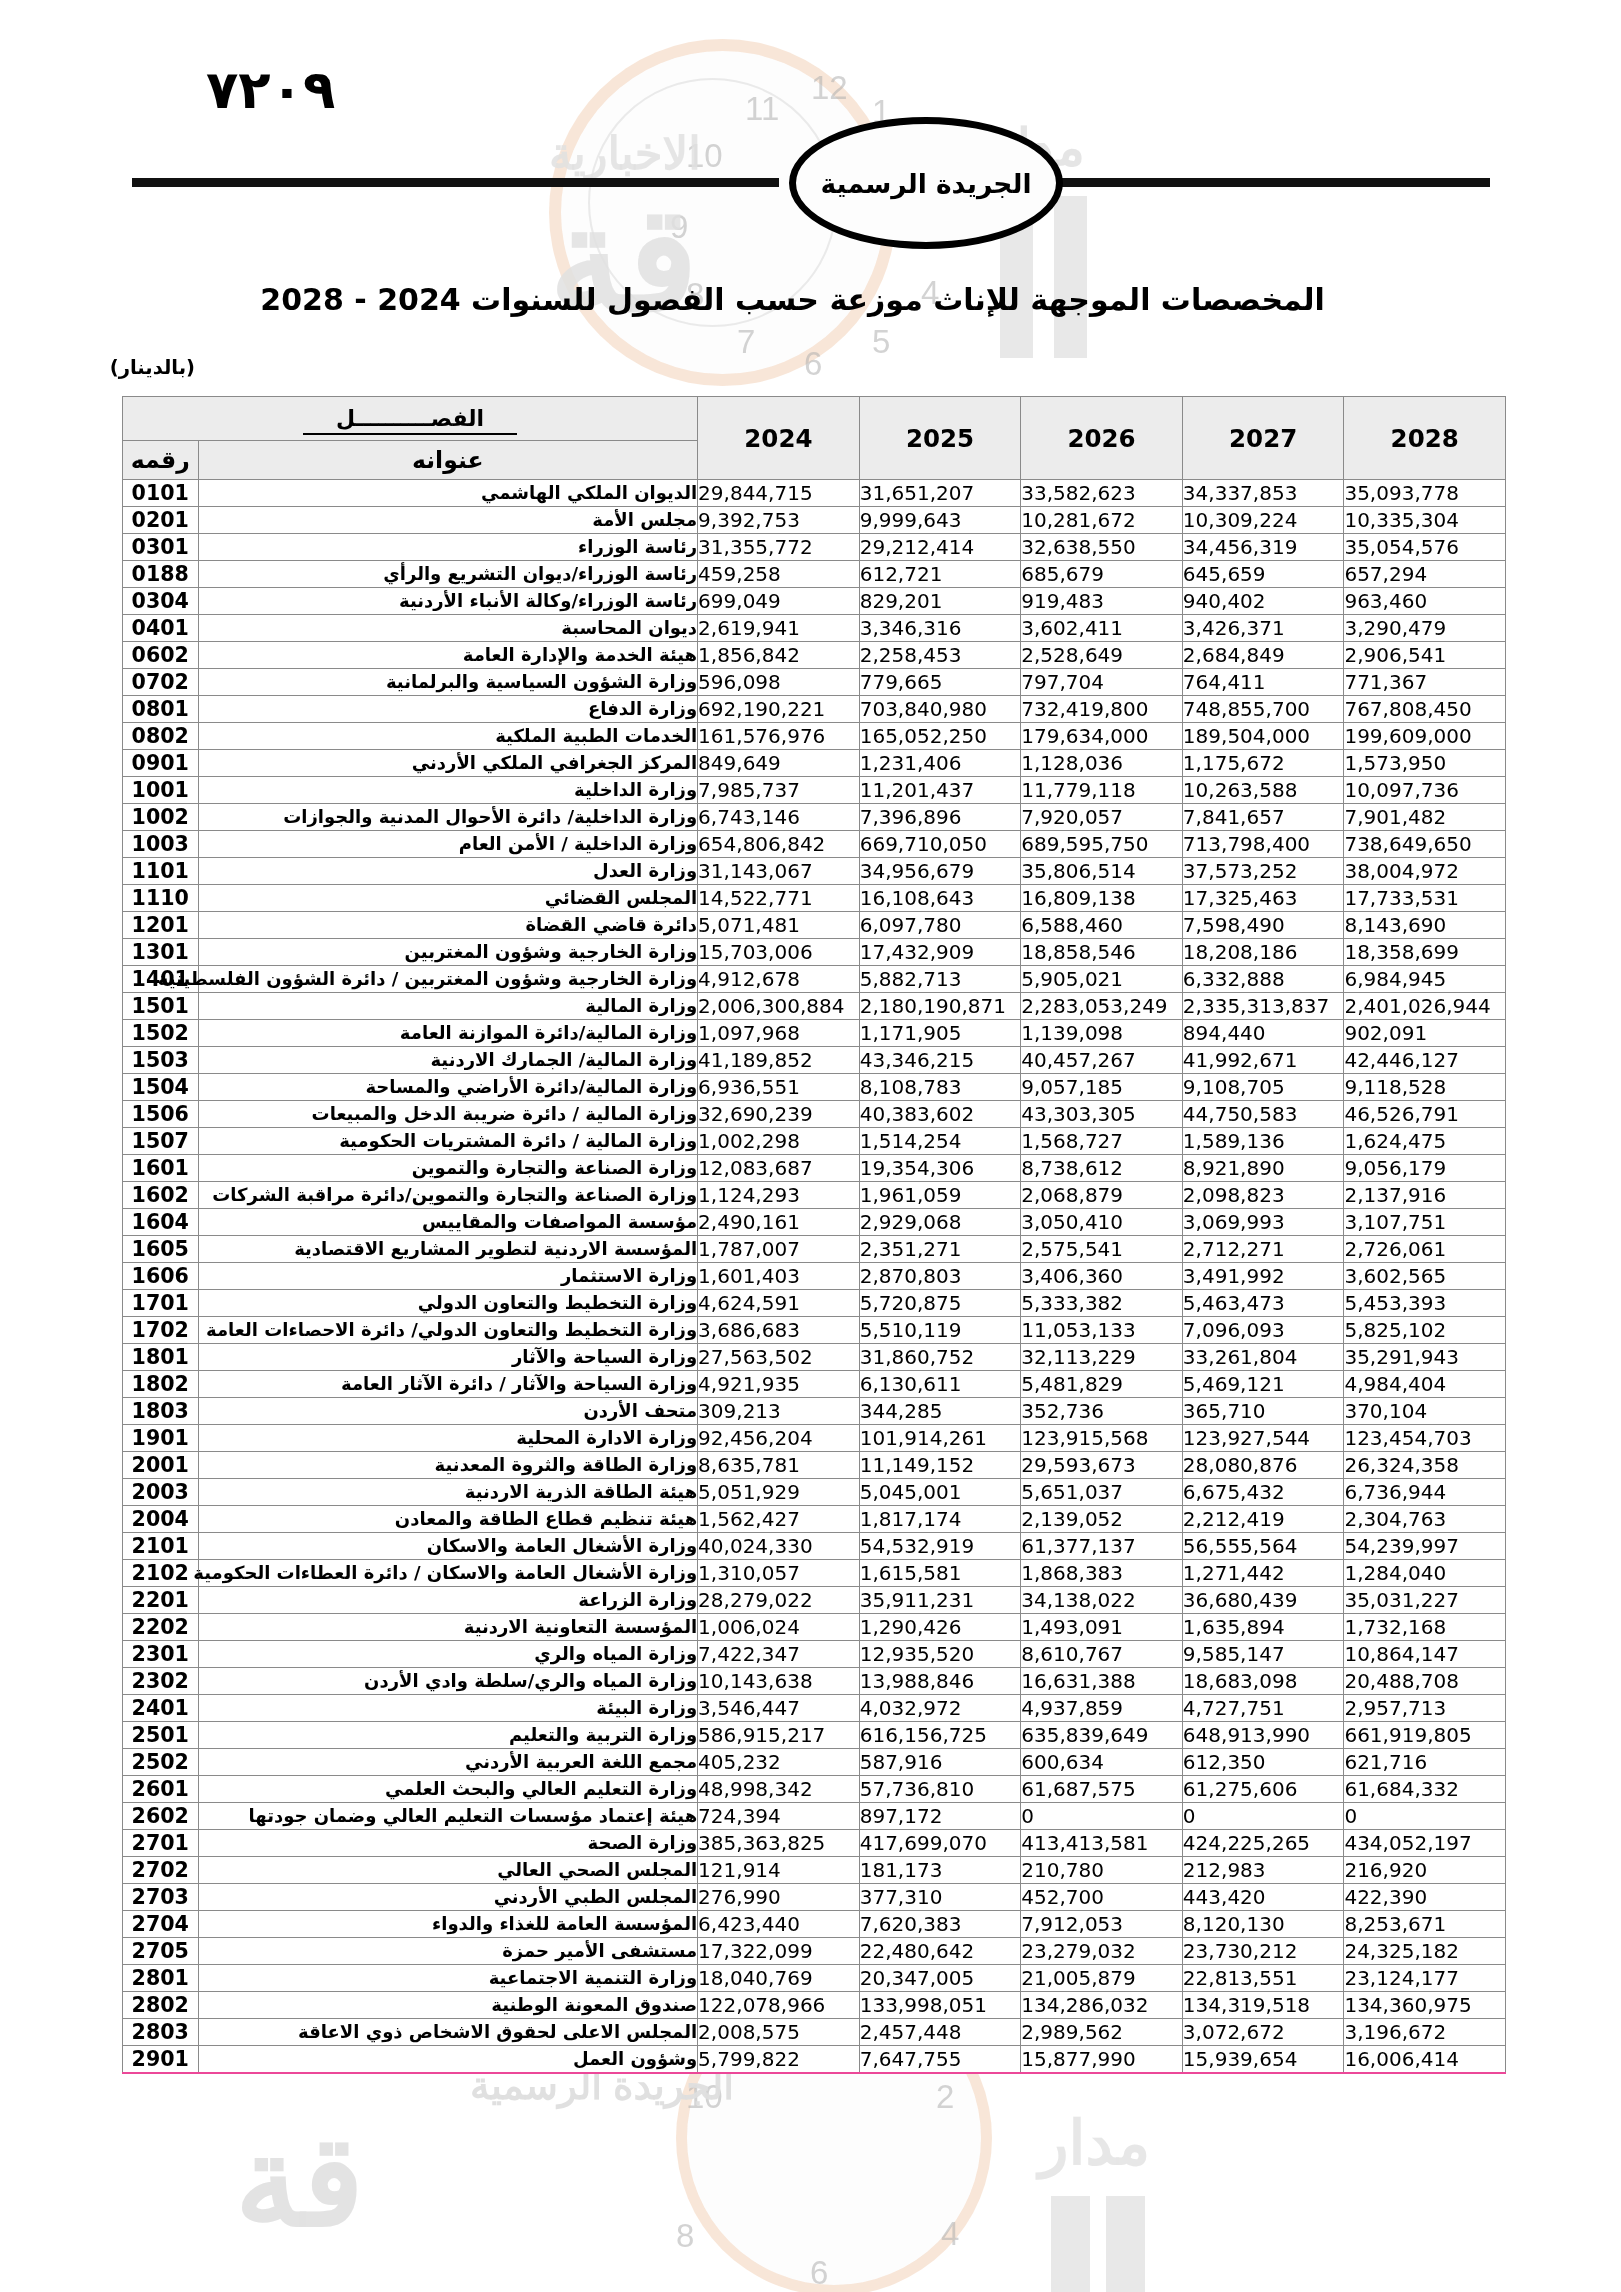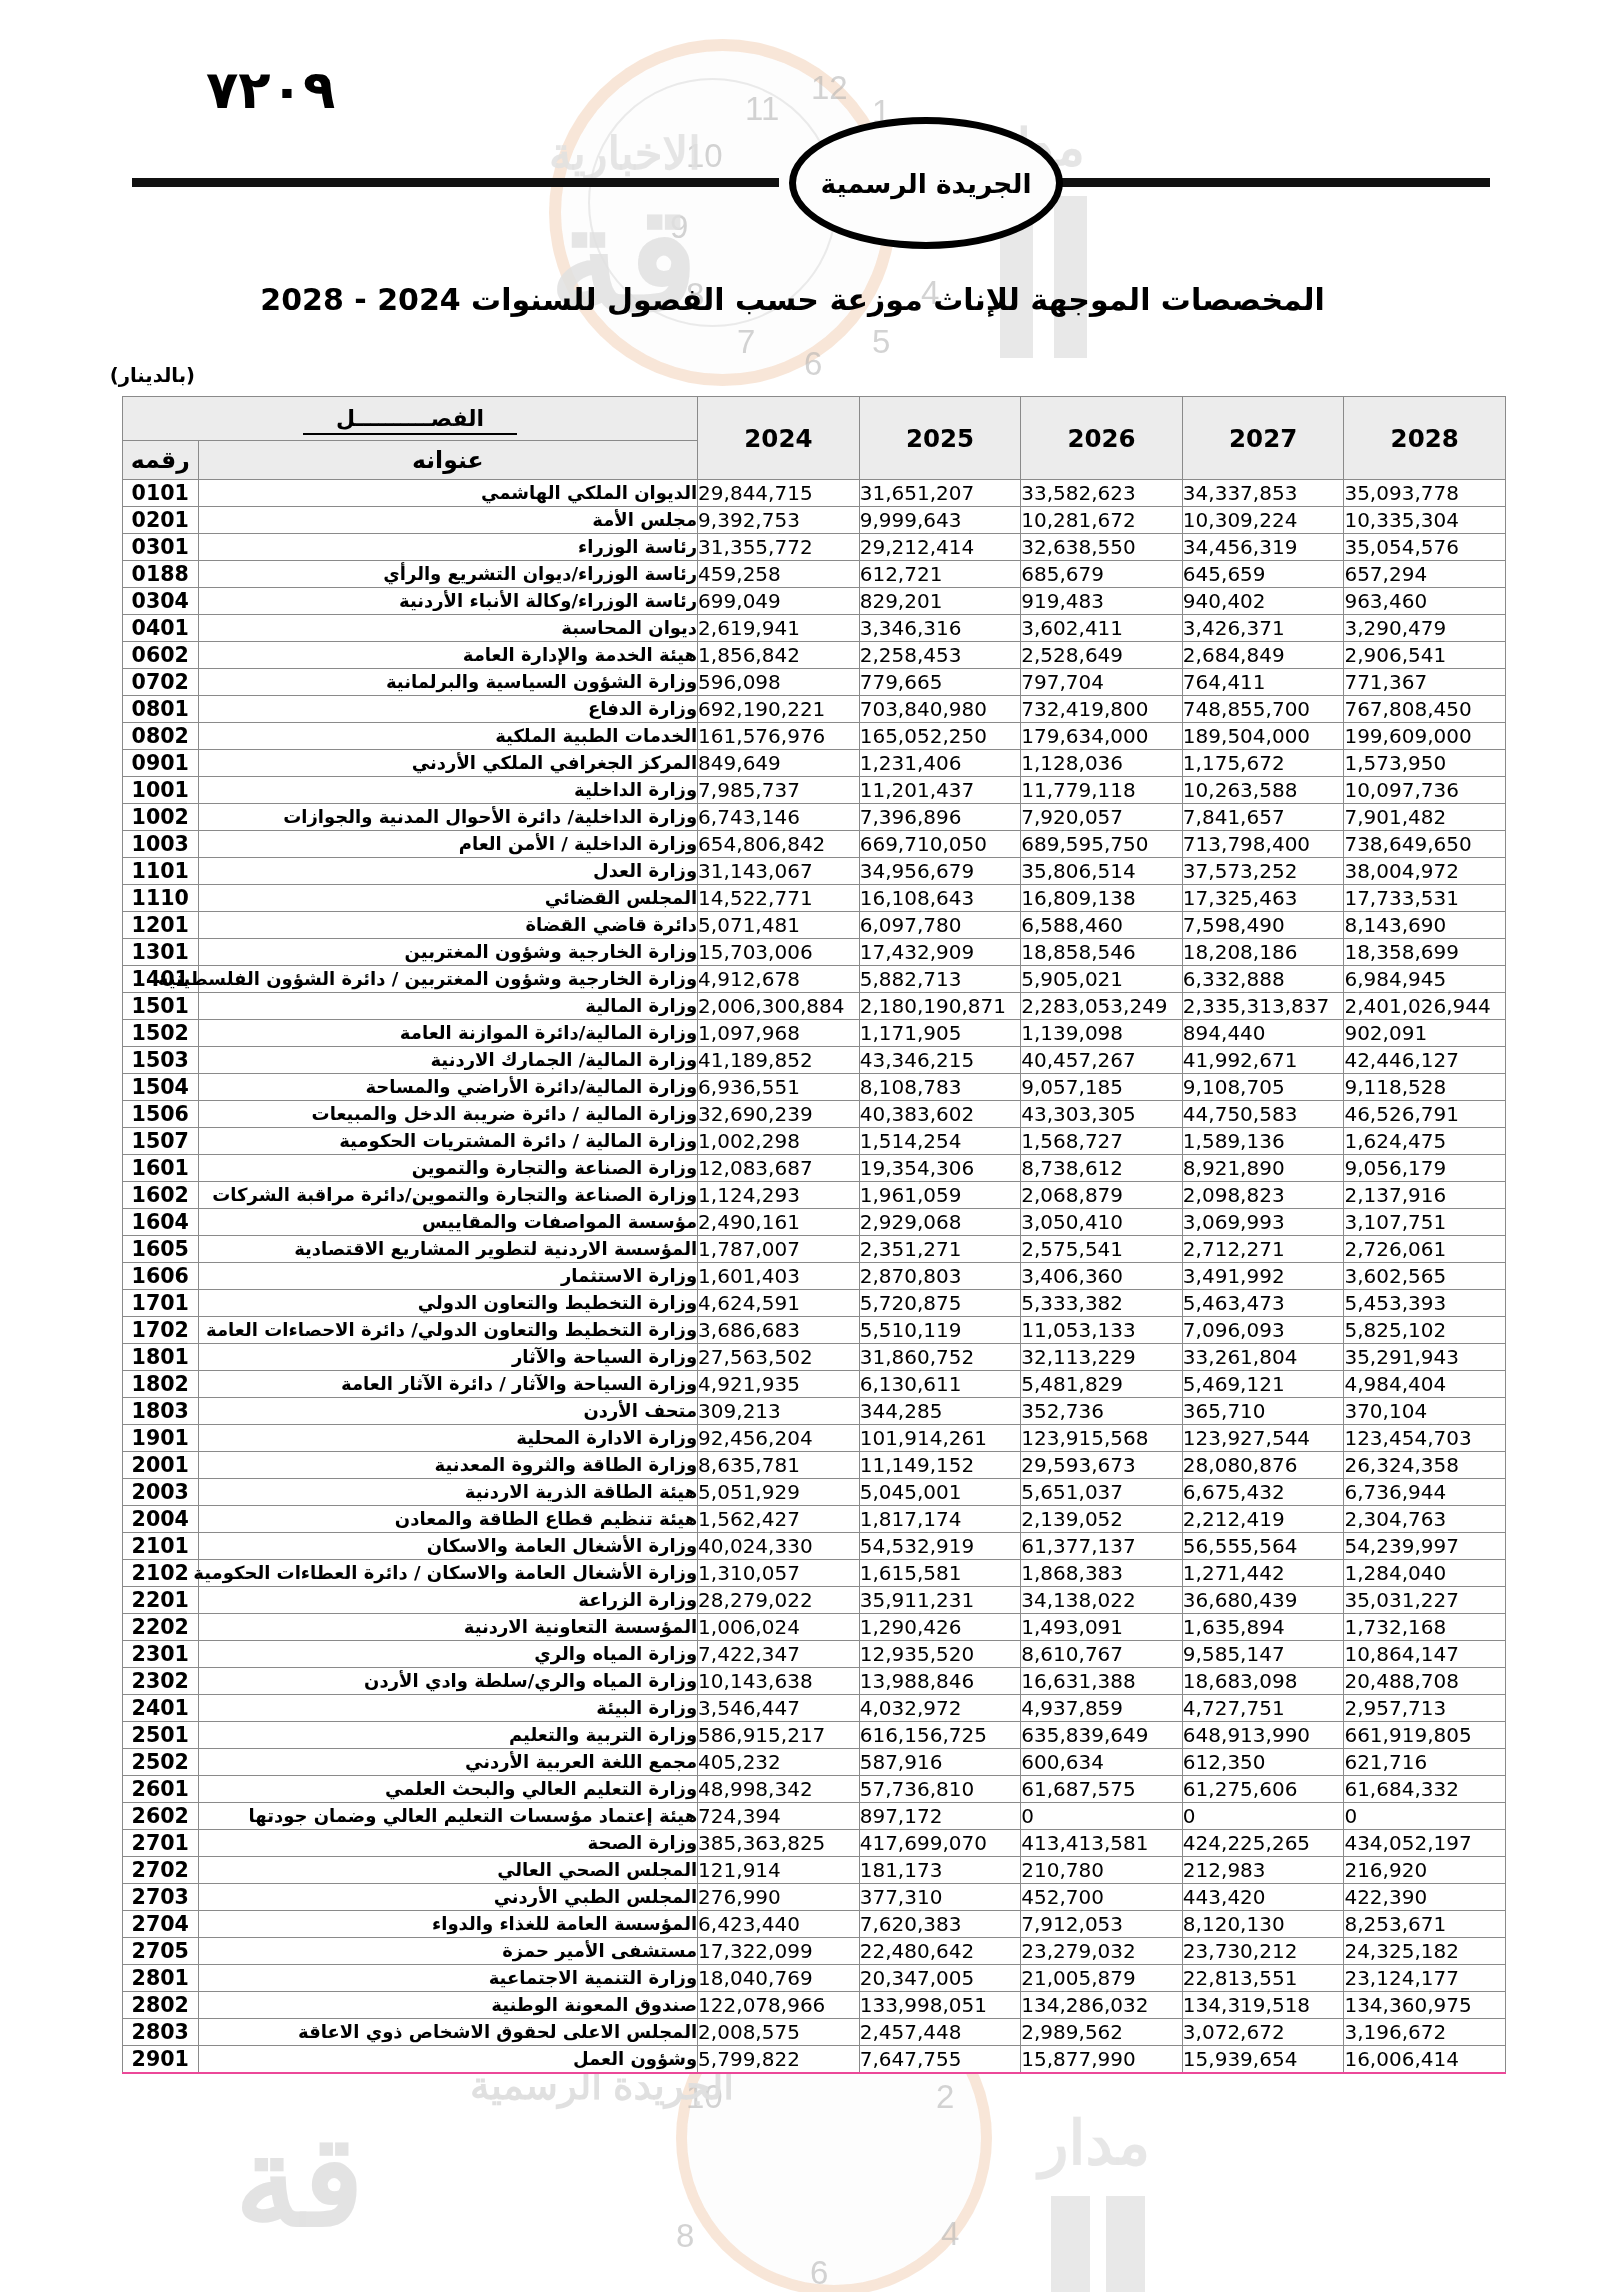--- a/index.html
+++ b/index.html
@@ -113,21 +113,21 @@
     margin-bottom:5.9px;
     padding-right:157px;
   }
   #table-title{
     font-size:30px;font-weight:bold;
     font-family:"DejaVu Sans","Liberation Sans",sans-serif;
     padding-right:36px;
   }
   #currency-note{
     position:absolute;
-    right:1426px;top:364px;
+    right:1426px;top:356px;
     font-size:19.6px;font-weight:bold;
     font-family:"DejaVu Sans","Liberation Sans",sans-serif;
     z-index:3;
     white-space:nowrap;
     margin-left:44px;
   }
 
   
   #budget-table-wrap{
     position:absolute;

